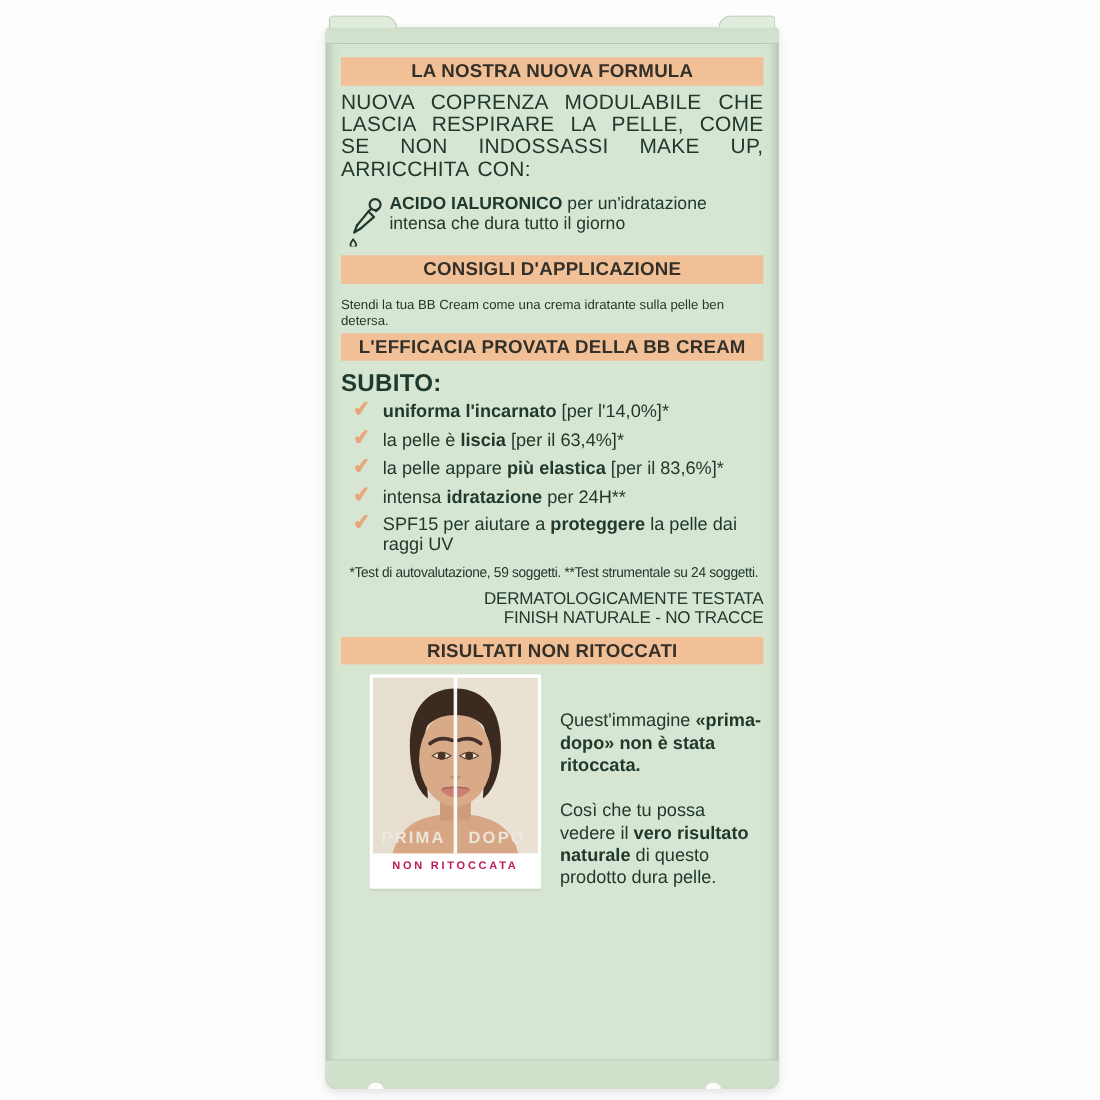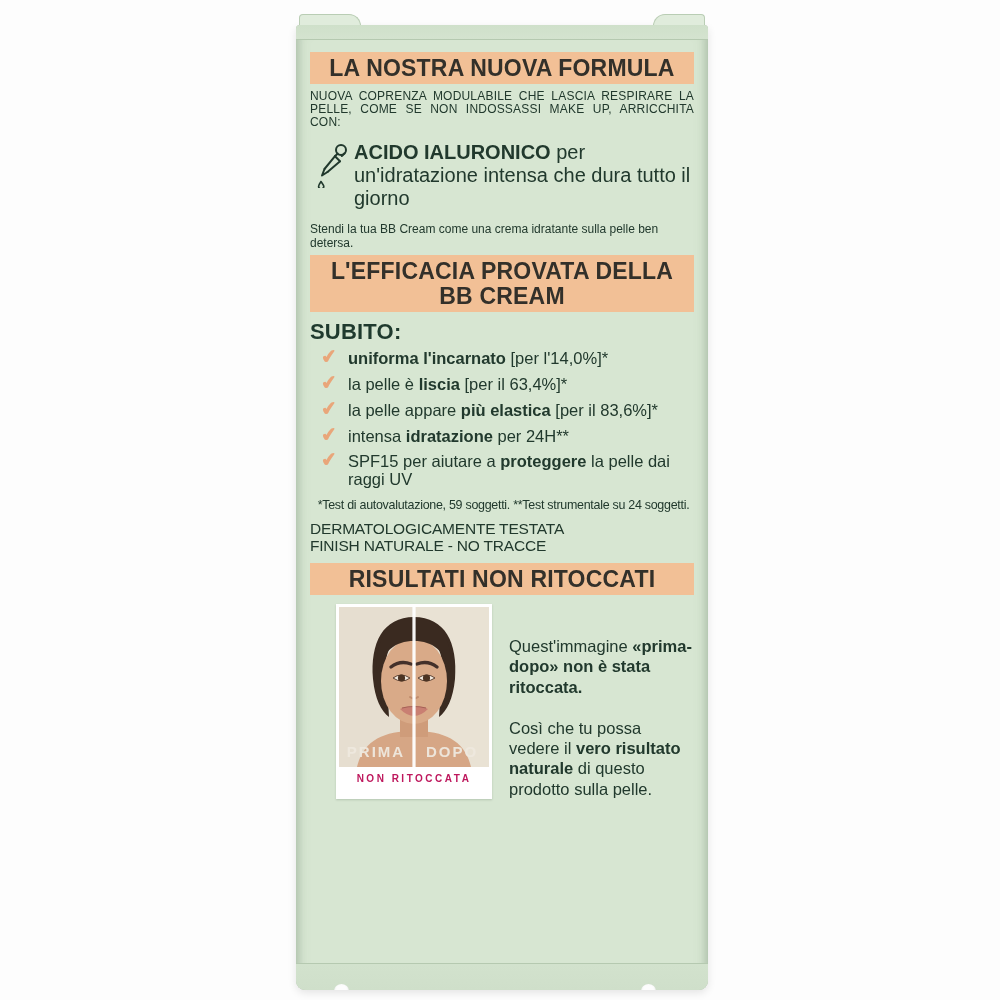--- a/index.html
+++ b/index.html
@@ -54,45 +54,45 @@
     position:absolute; top:15px; bottom:27px; left:0; right:0;
     padding:0 14px; overflow:hidden;
   }
 
   
   .banner {
     background:#f2c096;
     color:#33302a;
     font-weight:bold;
     text-align:center;
-    font-size:23px;
+    font-size:17px;
     letter-spacing:.2px;
     padding:4px 2px 3px;
     line-height:1.1;
   }
   .b1 { margin-top:12px; }
   .b2 { margin-top:8px; }
   .b3 { margin-top:4px; }
   .b4 { margin-top:8px; }
 
   
   .intro {
     margin-top:6px;
-    font-size:12px; line-height:1.07;
+    font-size:19px; line-height:1.07;
     text-align:justify;
     letter-spacing:.2px; word-spacing:3px;
     color:#21392d;
   }
   .ing-row { display:flex; align-items:flex-start; }
   .ing-row.r1 { margin-top:12px; }
   .ing-row.r2 { margin-top:11px; }
   .ing-row.r3 { margin-top:7px; }
   .ing-icon { flex:0 0 44px; display:flex; justify-content:center; padding-top:1px; }
   .ing-icon svg { display:block; }
-  .ing-text { flex:1; font-size:20px; line-height:1.15; color:#21392d; }
+  .ing-text { flex:1; font-size:16px; line-height:1.15; color:#21392d; }
   .bold { font-weight:bold; }
 
   
   .consigli { margin-top:13px; font-size:12px; line-height:1.16; color:#21392d; }
   .consigli p.just { text-align:justify; }
   .consigli p + p { margin-top:1px; }
 
   
   .subito { margin-top:7px; font-size:22px; font-weight:bold; letter-spacing:.2px; }
   .claims { list-style:none; margin-top:5px; }
@@ -103,21 +103,21 @@
   .check {
     position:absolute; left:11px; top:-3px;
     color:#e9a67a; font-size:19px; font-weight:bold;
     transform:rotate(-6deg);
   }
   .footnote {
     margin-top:5px; font-size:13px; letter-spacing:-.3px;
     transform:scaleX(.96); transform-origin:center;
     white-space:nowrap; text-align:center; color:#21392d;
   }
-  .certs { margin-top:8px; text-align:left; font-size:15.5px; line-height:1.12; letter-spacing:-.2px; color:#21392d; }
+  .certs { margin-top:8px; text-align:right; font-size:15.5px; line-height:1.12; letter-spacing:-.2px; color:#21392d; }
 
   
   .results { display:flex; margin-top:9px; }
   .photo-card {
     margin-left:26px; flex:0 0 156px;
     background:#fff; padding:3px 3px 0;
     box-shadow:0 1px 2px rgba(80,100,80,.25);
   }
   .photo-card svg { display:block; }
   .photo-caption {
@@ -157,20 +157,21 @@
             <path d="M25.8,19.4 L13.5,30"></path>
             <path d="M10.5,27 L8,33.5 L13.5,30"></path>
             <path d="M7,39.5 c-1.6,2.4 -2.4,3.7 -2.4,4.8 a2.6,2.6 0 0 0 5.2,0 c0,-1.1 -1.2,-2.4 -2.8,-4.8 z" stroke-width="1.6"></path>
           </svg>
         </span>
         <span class="ing-text"><span class="bold">ACIDO IALURONICO</span><span> per un'idratazione intensa che dura tutto il giorno</span></span>
       </div>
 
 
 
+      <div class="banner b2">CONSIGLI D'APPLICAZIONE</div>
       <div class="consigli">
         <p>Stendi la tua BB Cream come una crema idratante sulla pelle ben detersa.</p>
       </div>
 
       <div class="banner b3">L'EFFICACIA PROVATA DELLA BB CREAM</div>
       <div class="subito">SUBITO:</div>
       <ul class="claims">
         <li>
           <span class="check">✔</span><span class="bold">uniforma l'incarnato</span><span> [per l'14,0%]*</span>
         </li>
@@ -214,19 +215,19 @@
             <path d="M61,102 q7,-4 14,-2 q7,-2 14,2 q-7,7 -14,7 q-7,0 -14,-7 z" fill="#c97f72"></path>
             <path d="M63,101 q12,-3 24,0" stroke="#a35f55" stroke-width="1.2" fill="none"></path>
             <rect x="73.4" y="0" width="3.2" height="160" fill="#ffffff" opacity="0.95"></rect>
             <text x="37" y="150" text-anchor="middle" font-family="Liberation Sans, sans-serif" font-size="15" font-weight="bold" letter-spacing="2" fill="#efe9df" opacity="0.95">PRIMA</text>
             <text x="113" y="150" text-anchor="middle" font-family="Liberation Sans, sans-serif" font-size="15" font-weight="bold" letter-spacing="2" fill="#efe9df" opacity="0.95">DOPO</text>
           </svg>
           <div class="photo-caption">NON RITOCCATA</div>
         </div>
         <div class="results-text">
           <p><span>Quest'immagine </span><span class="bold">«prima-dopo» non è stata ritoccata.</span></p>
-          <p><span>Così che tu possa vedere il </span><span class="bold">vero risultato naturale</span><span> di questo prodotto sulla pelle.</span></p>
+          <p><span>Così che tu possa vedere il </span><span class="bold">vero risultato naturale</span><span> di questo prodotto dura pelle.</span></p>
         </div>
       </div>
 
     </div>
   </div>
 </div>
 
 </body></html>

